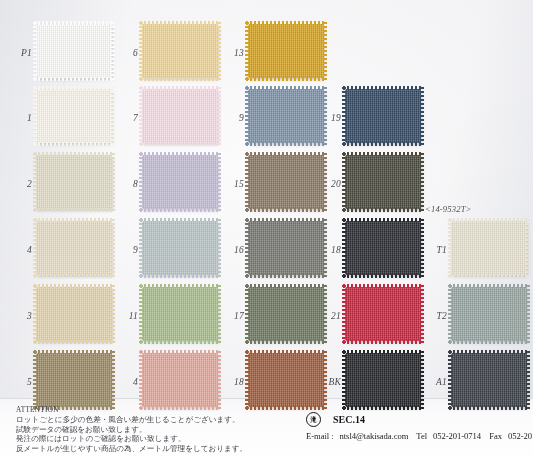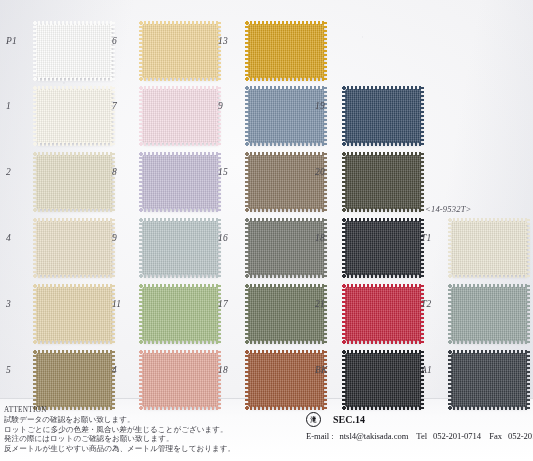--- a/index.html
+++ b/index.html
@@ -86,43 +86,43 @@
     background-color: inherit;
     -webkit-mask-image: repeating-linear-gradient(0deg, #000 0 2px, transparent 2px 4px);
     mask-image: repeating-linear-gradient(0deg, #000 0 2px, transparent 2px 4px);
   }
   .swatch-sides i.l { left: -3px; }
   .swatch-sides i.r { right: -3px; }
 
   .swatch-label {
     position: absolute;
     left: 0px;
-    top: 12px;
+    top: 24px;
     width: 26px;
-    text-align: left;
+    text-align: right;
     font-style: italic;
     font-size: 9.5px;
     color: #4a4a52;
     letter-spacing: 0.2px;
     white-space: nowrap;
   }
 
   .group-code {
     position: absolute;
     font-style: italic;
     font-size: 8.5px;
     color: #4e4e58;
     letter-spacing: 0.2px;
     white-space: nowrap;
   }
 
   
   #attention {
     position: absolute;
-    left: 4px;
+    left: 16px;
     top: 406px;
     width: 286px;
     color: #3a3a42;
   }
   #attention .att-title {
     font-family: "Liberation Serif", serif;
     font-size: 7.2px;
     letter-spacing: 0.3px;
     line-height: 8.6px;
     margin-bottom: 0.5px;
@@ -449,22 +449,22 @@
       </div>
     </div>
 
   <div id="group-code-layer">
       <div class="group-code" style="left: 425px; top: 204px; text-align: center;">&lt;14-9532T&gt;</div>
     </div>
 
   <div id="attention">
     <div class="att-title">ATTENTION</div>
     <div id="attention-lines">
+        <div class="att-line">ロットごとに多少の色差・風合い差が生じることがございます。</div>
         <div class="att-line">試験データの確認をお願い致します。</div>
-        <div class="att-line">ロットごとに多少の色差・風合い差が生じることがございます。</div>
         <div class="att-line">発注の際にはロットのご確認をお願い致します。</div>
         <div class="att-line">反メートルが生じやすい商品の為、メートル管理をしております。</div>
       </div>
   </div>
 
   <div id="company">
     <div id="company-row">
       <div id="logo-mark">
         <span>滝</span>
       </div>

